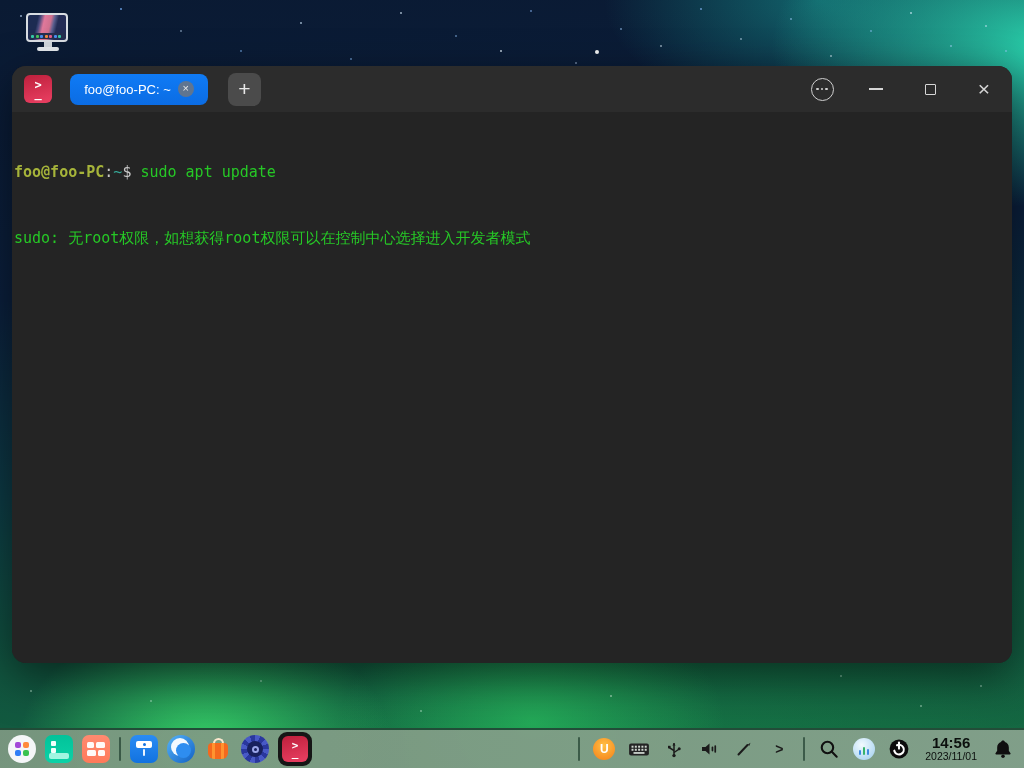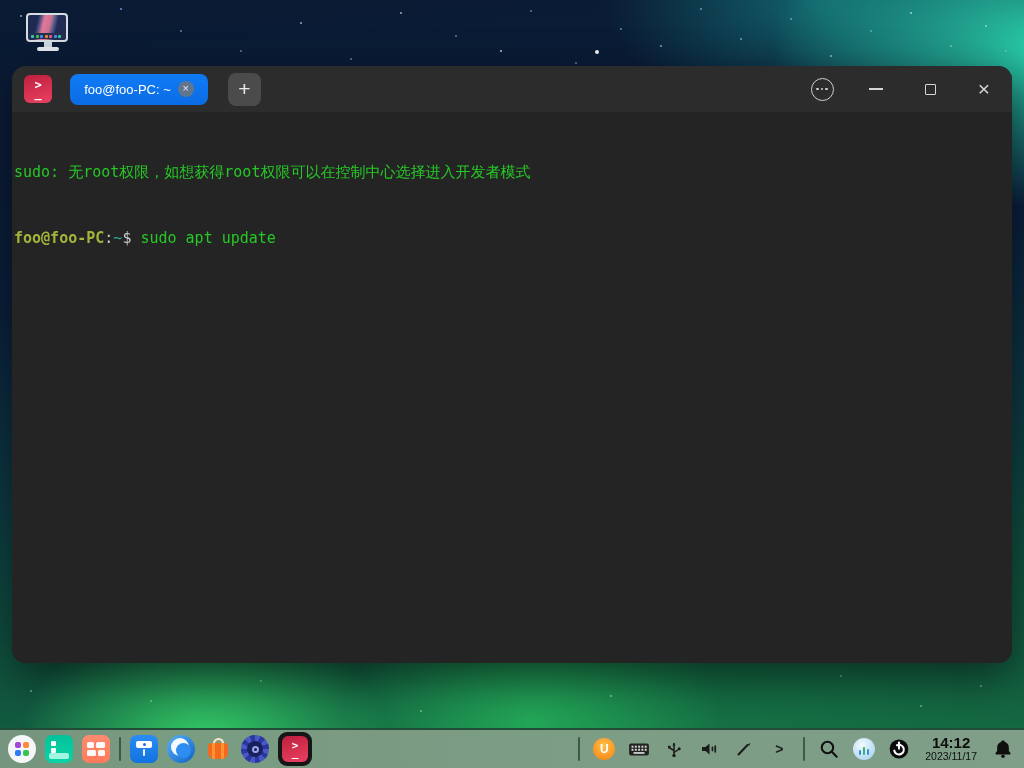--- a/index.html
+++ b/index.html
@@ -181,22 +181,22 @@
             <i></i>
           </div>
         <div class="ctl ctl-max">
             <i></i>
           </div>
         <div class="ctl ctl-close">×</div>
       </div>
     </div>
 
     <div class="term-body">
+      <div><span class="t-user">foo@foo-PC</span><span class="t-sep">:</span><span class="t-path">~</span><span class="t-sign">$</span><span class="t-cmd"> sudo apt update</span></div>
       <div><span class="t-out">sudo: 无root权限，如想获得root权限可以在控制中心选择进入开发者模式</span></div>
-      <div><span class="t-user">foo@foo-PC</span><span class="t-sep">:</span><span class="t-path">~</span><span class="t-sign">$</span><span class="t-cmd"> sudo apt update</span></div>
     </div>
   </div>
 
   <div class="taskbar">
     <div class="dock-left">
       <div class="dk ic-launcher">
         <div class="grid">
             <i class="d1"></i>
             <i class="d2"></i>
             <i class="d3"></i>
@@ -304,22 +304,22 @@
           </div>
       </div>
       <div class="ti">
         <svg width="24" height="24" viewBox="0 0 22 22">
           <circle cx="11" cy="11" r="9.4" fill="#0c0c0c"></circle>
           <circle cx="11" cy="11.6" r="4.8" fill="none" stroke="#ffffff" stroke-width="2.1" stroke-dasharray="23 8" transform="rotate(-114 11 11.6)" stroke-linecap="round"></circle>
           <line x1="11" y1="4.6" x2="11" y2="10.6" stroke="#ffffff" stroke-width="2.1" stroke-linecap="round"></line>
         </svg>
       </div>
       <div class="clock">
-        <span class="time">14:12</span>
-        <span class="date">2023/11/17</span>
+        <span class="time">14:56</span>
+        <span class="date">2023/11/01</span>
       </div>
       <div class="ti">
         <svg width="24" height="24" viewBox="0 0 20 20">
           <path d="M10 2.3c.9 0 1.6.6 1.8 1.4 2.1.7 3.5 2.6 3.5 4.9v3.1l1.5 2.2c.3.5 0 1.1-.6 1.1H3.8c-.6 0-.9-.6-.6-1.1l1.5-2.2V8.6c0-2.3 1.4-4.2 3.5-4.9.2-.8.9-1.4 1.8-1.4z" fill="#0f0f0f"></path>
           <circle cx="10" cy="16.6" r="1.6" fill="#0f0f0f"></circle>
         </svg>
       </div>
     </div>
   </div>
 </div>

